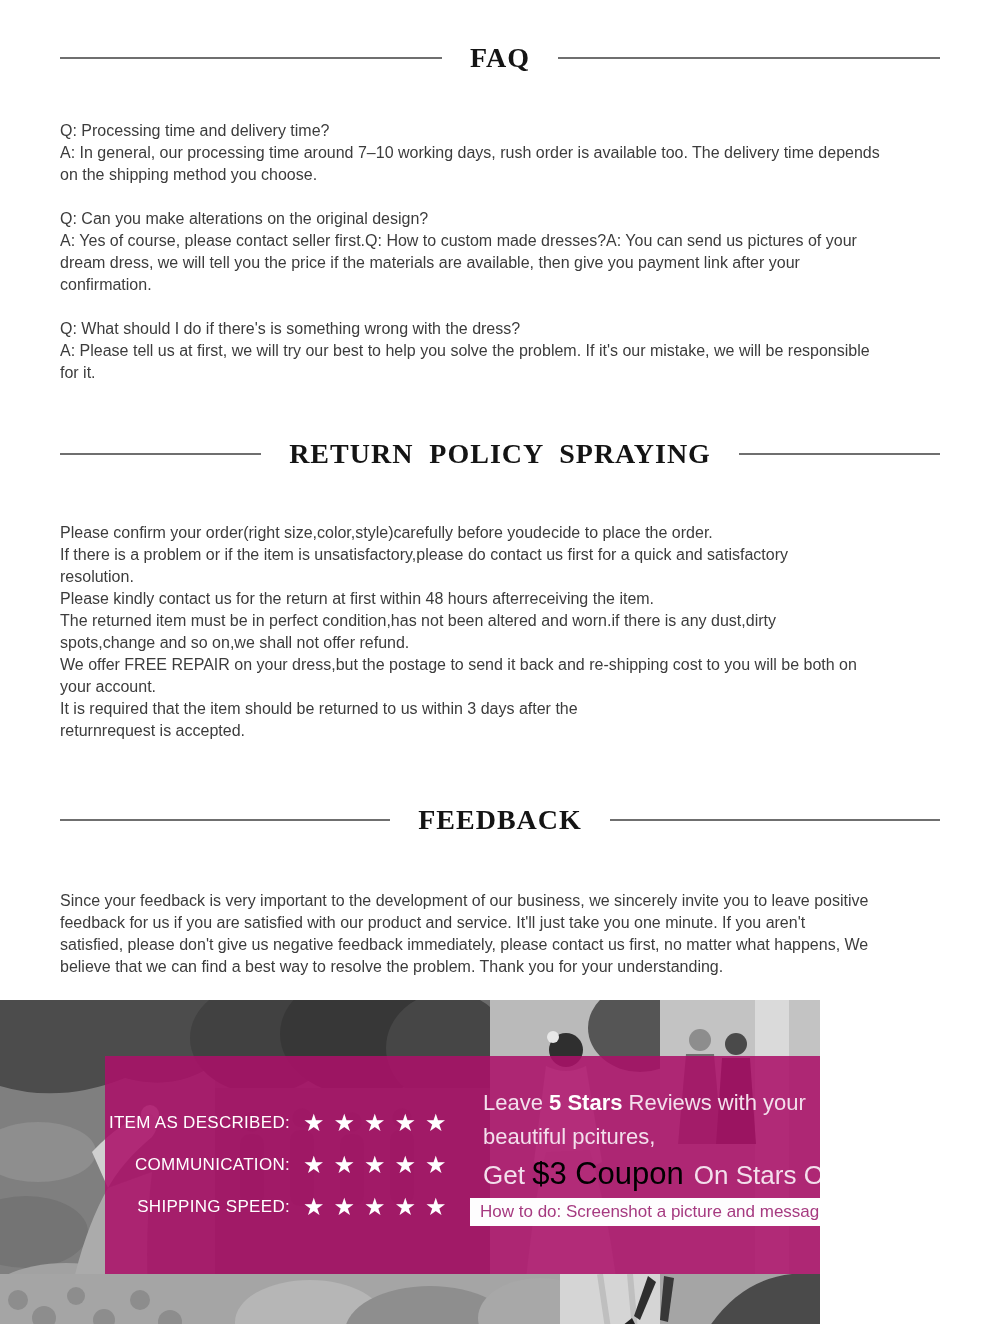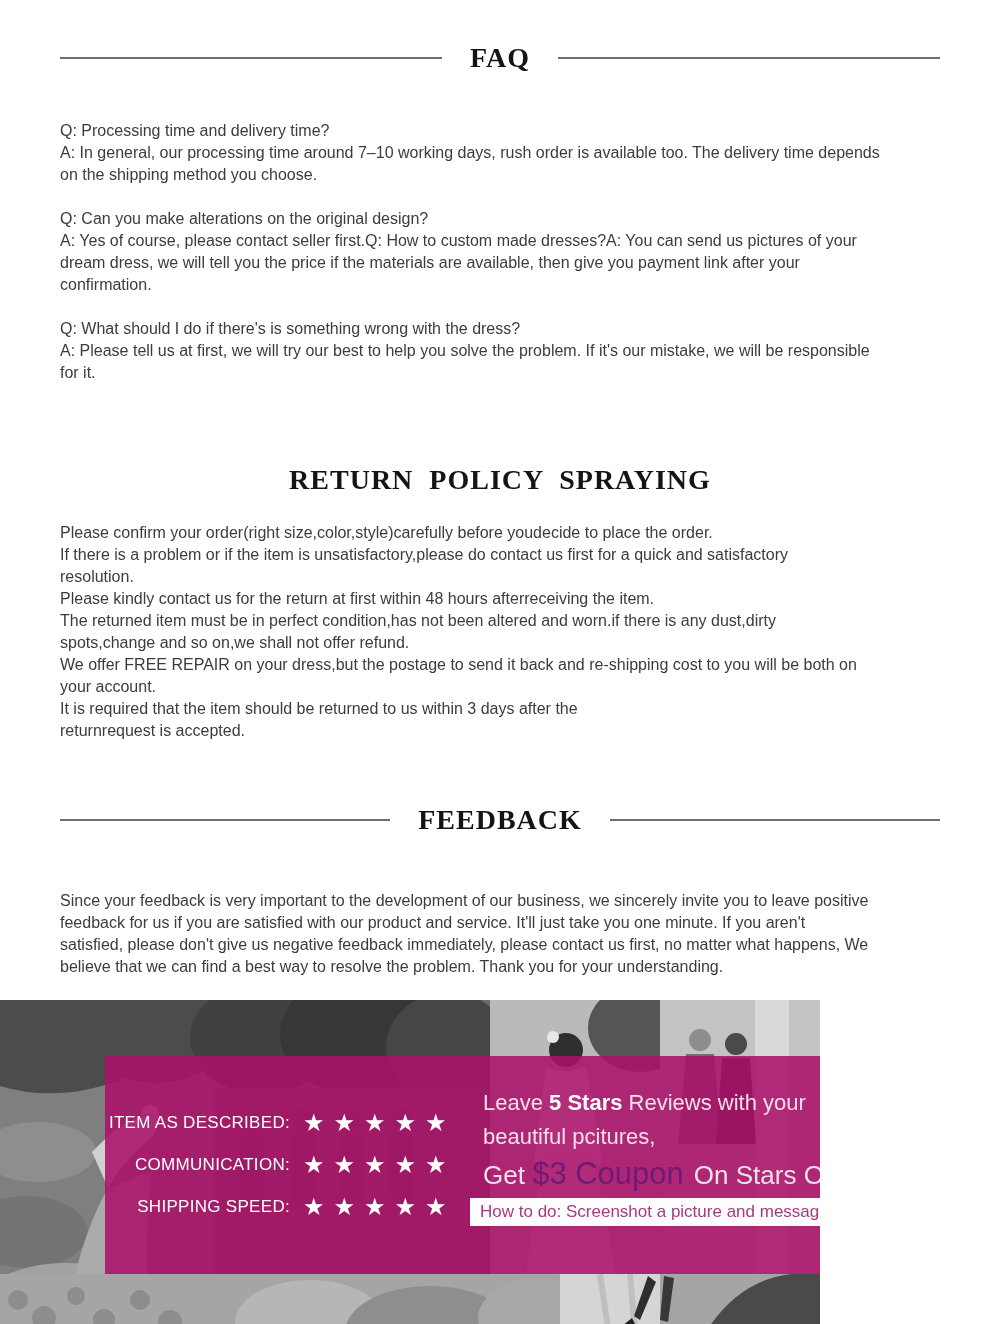--- a/index.html
+++ b/index.html
@@ -14,21 +14,21 @@
     font-size:28px;font-weight:700;letter-spacing:1px;color:#141414;white-space:nowrap;
   }
   .wide-title{word-spacing:8px;}
   .body-text{
     margin:0 60px;white-space:pre-line;font-size:16px;line-height:22px;color:var(--body-text,#3c3c3c);
   }
   #faq-header{margin-top:40px;}
   #faq-p1{margin-top:44px;}
   #faq-p2{margin-top:22px;}
   #faq-p3{margin-top:22px;}
-  #return-header{margin-top:52px;flex-direction:column;}
+  #return-header{margin-top:52px;}
   #return-body{margin-top:50px;}
   #feedback-header{margin-top:60px;}
   #feedback-body{margin-top:52px;}
 
   
   .banner{position:relative;width:820px;height:342px;margin-top:22px;overflow:hidden;}
   .banner svg{position:absolute;left:0;top:0;display:block;}
   .overlay{
     position:absolute;left:105px;top:56px;width:796px;height:218px;
     background:var(--overlay,rgba(171,16,104,0.87));
@@ -37,21 +37,21 @@
   .rating-row{display:flex;align-items:center;height:42px;}
   .rating-label{
     width:185px;text-align:right;color:#ffffff;font-size:17px;letter-spacing:.3px;white-space:nowrap;
   }
   .stars{display:flex;gap:9px;margin-left:13px;}
   .star{color:var(--star,#ffffff);font-size:24px;line-height:1;}
   .promo{position:absolute;left:378px;top:30px;color:#f3dfec;}
   .promo-line{font-size:22px;line-height:34px;white-space:nowrap;}
   .promo-line3{font-size:26px;line-height:40px;white-space:nowrap;}
   .promo-bold{font-weight:700;color:#ffffff;}
-  .promo-big{font-size:31px;color:#701a75;}
+  .promo-big{font-size:31px;color:#000000;}
   .promo-next{margin-left:10px;}
   .howto{
     position:absolute;left:365px;top:142px;width:364px;background:#fefdfe;
     color:var(--howto,#a63a80);font-size:17px;line-height:28px;height:28px;
     text-align:center;white-space:nowrap;padding:0 10px;
   }
 </style>
 </head>
 <body>
 

